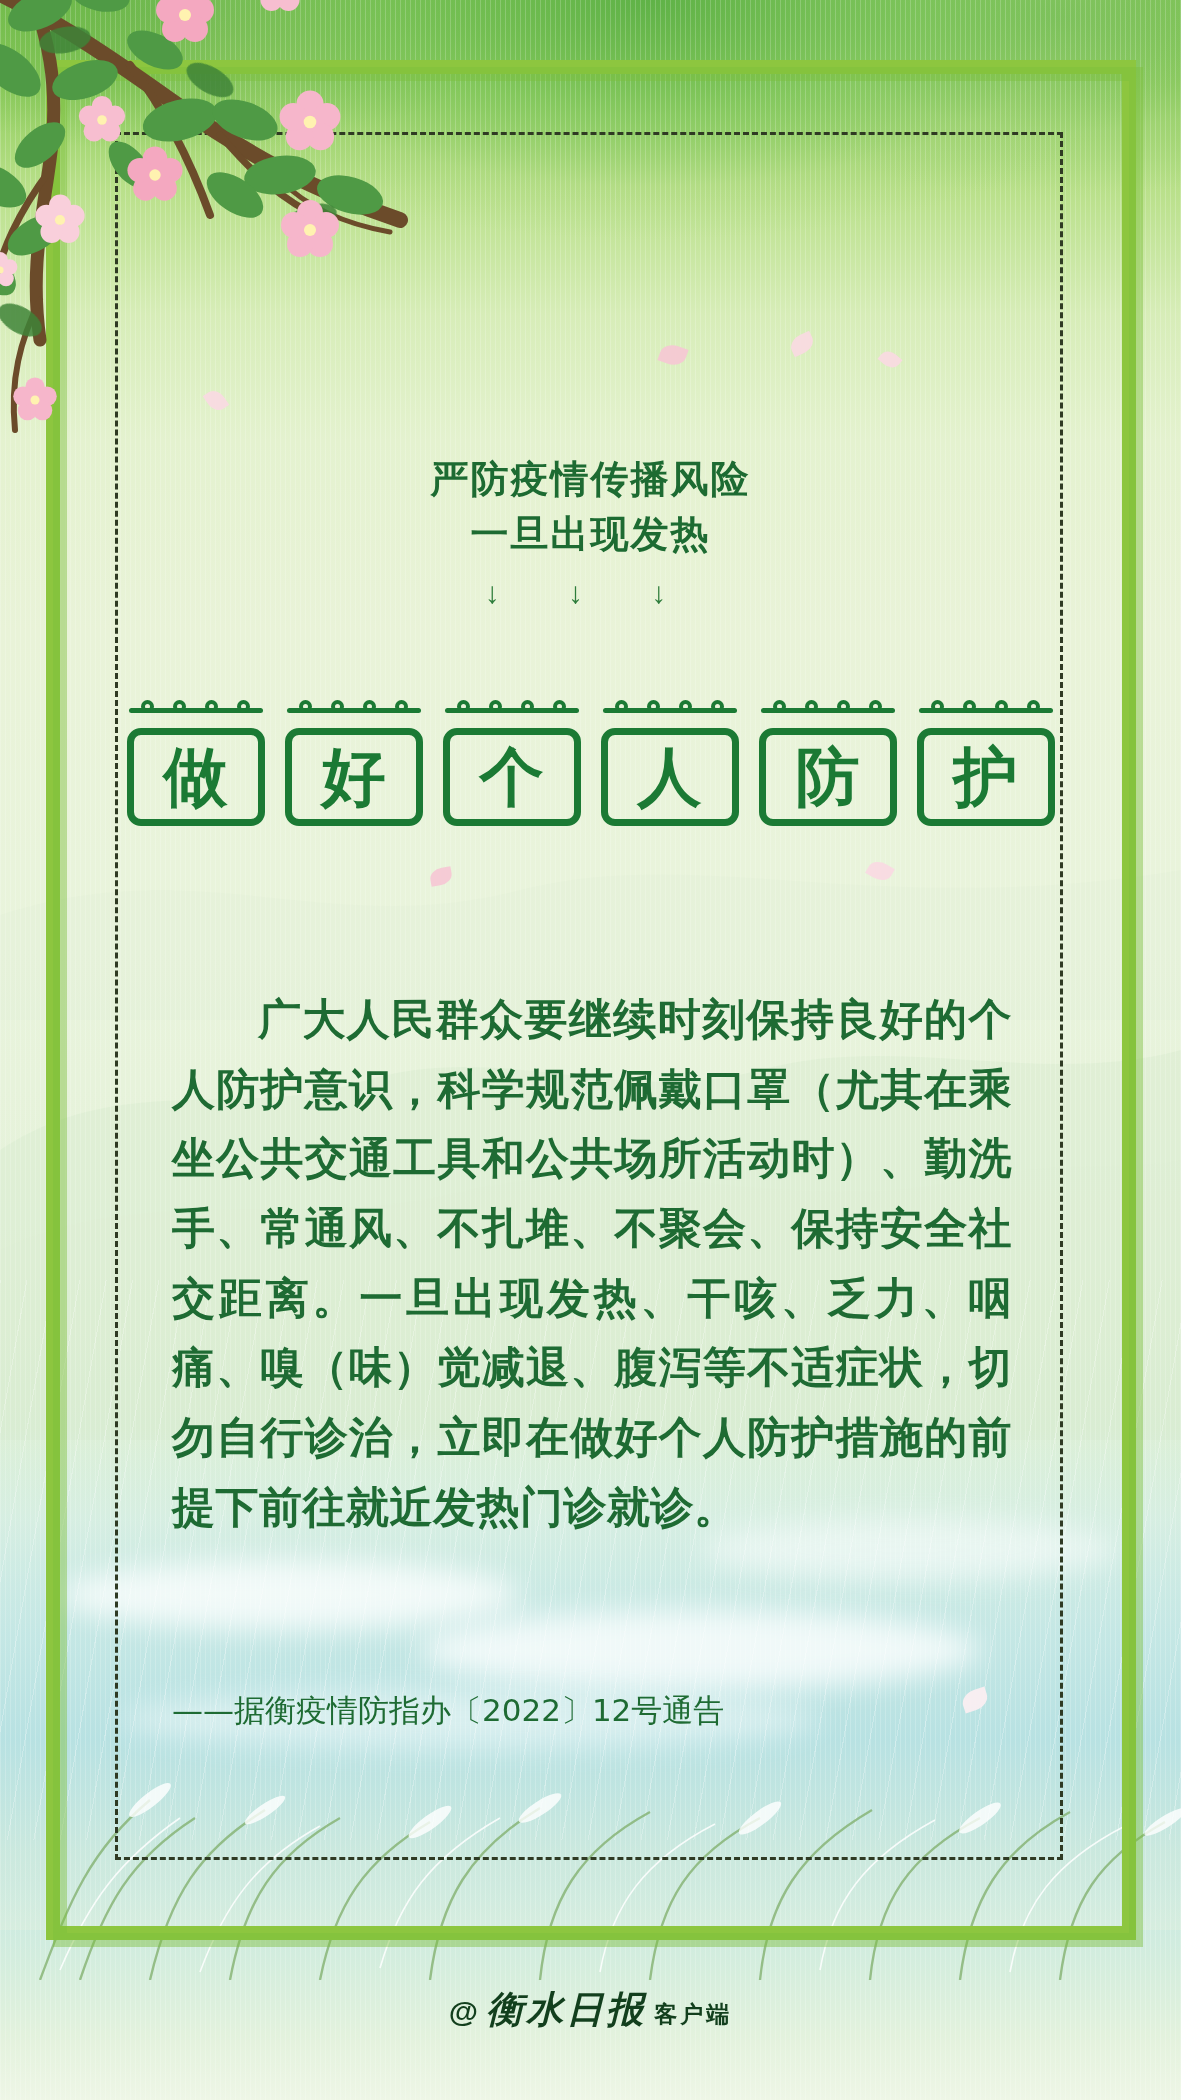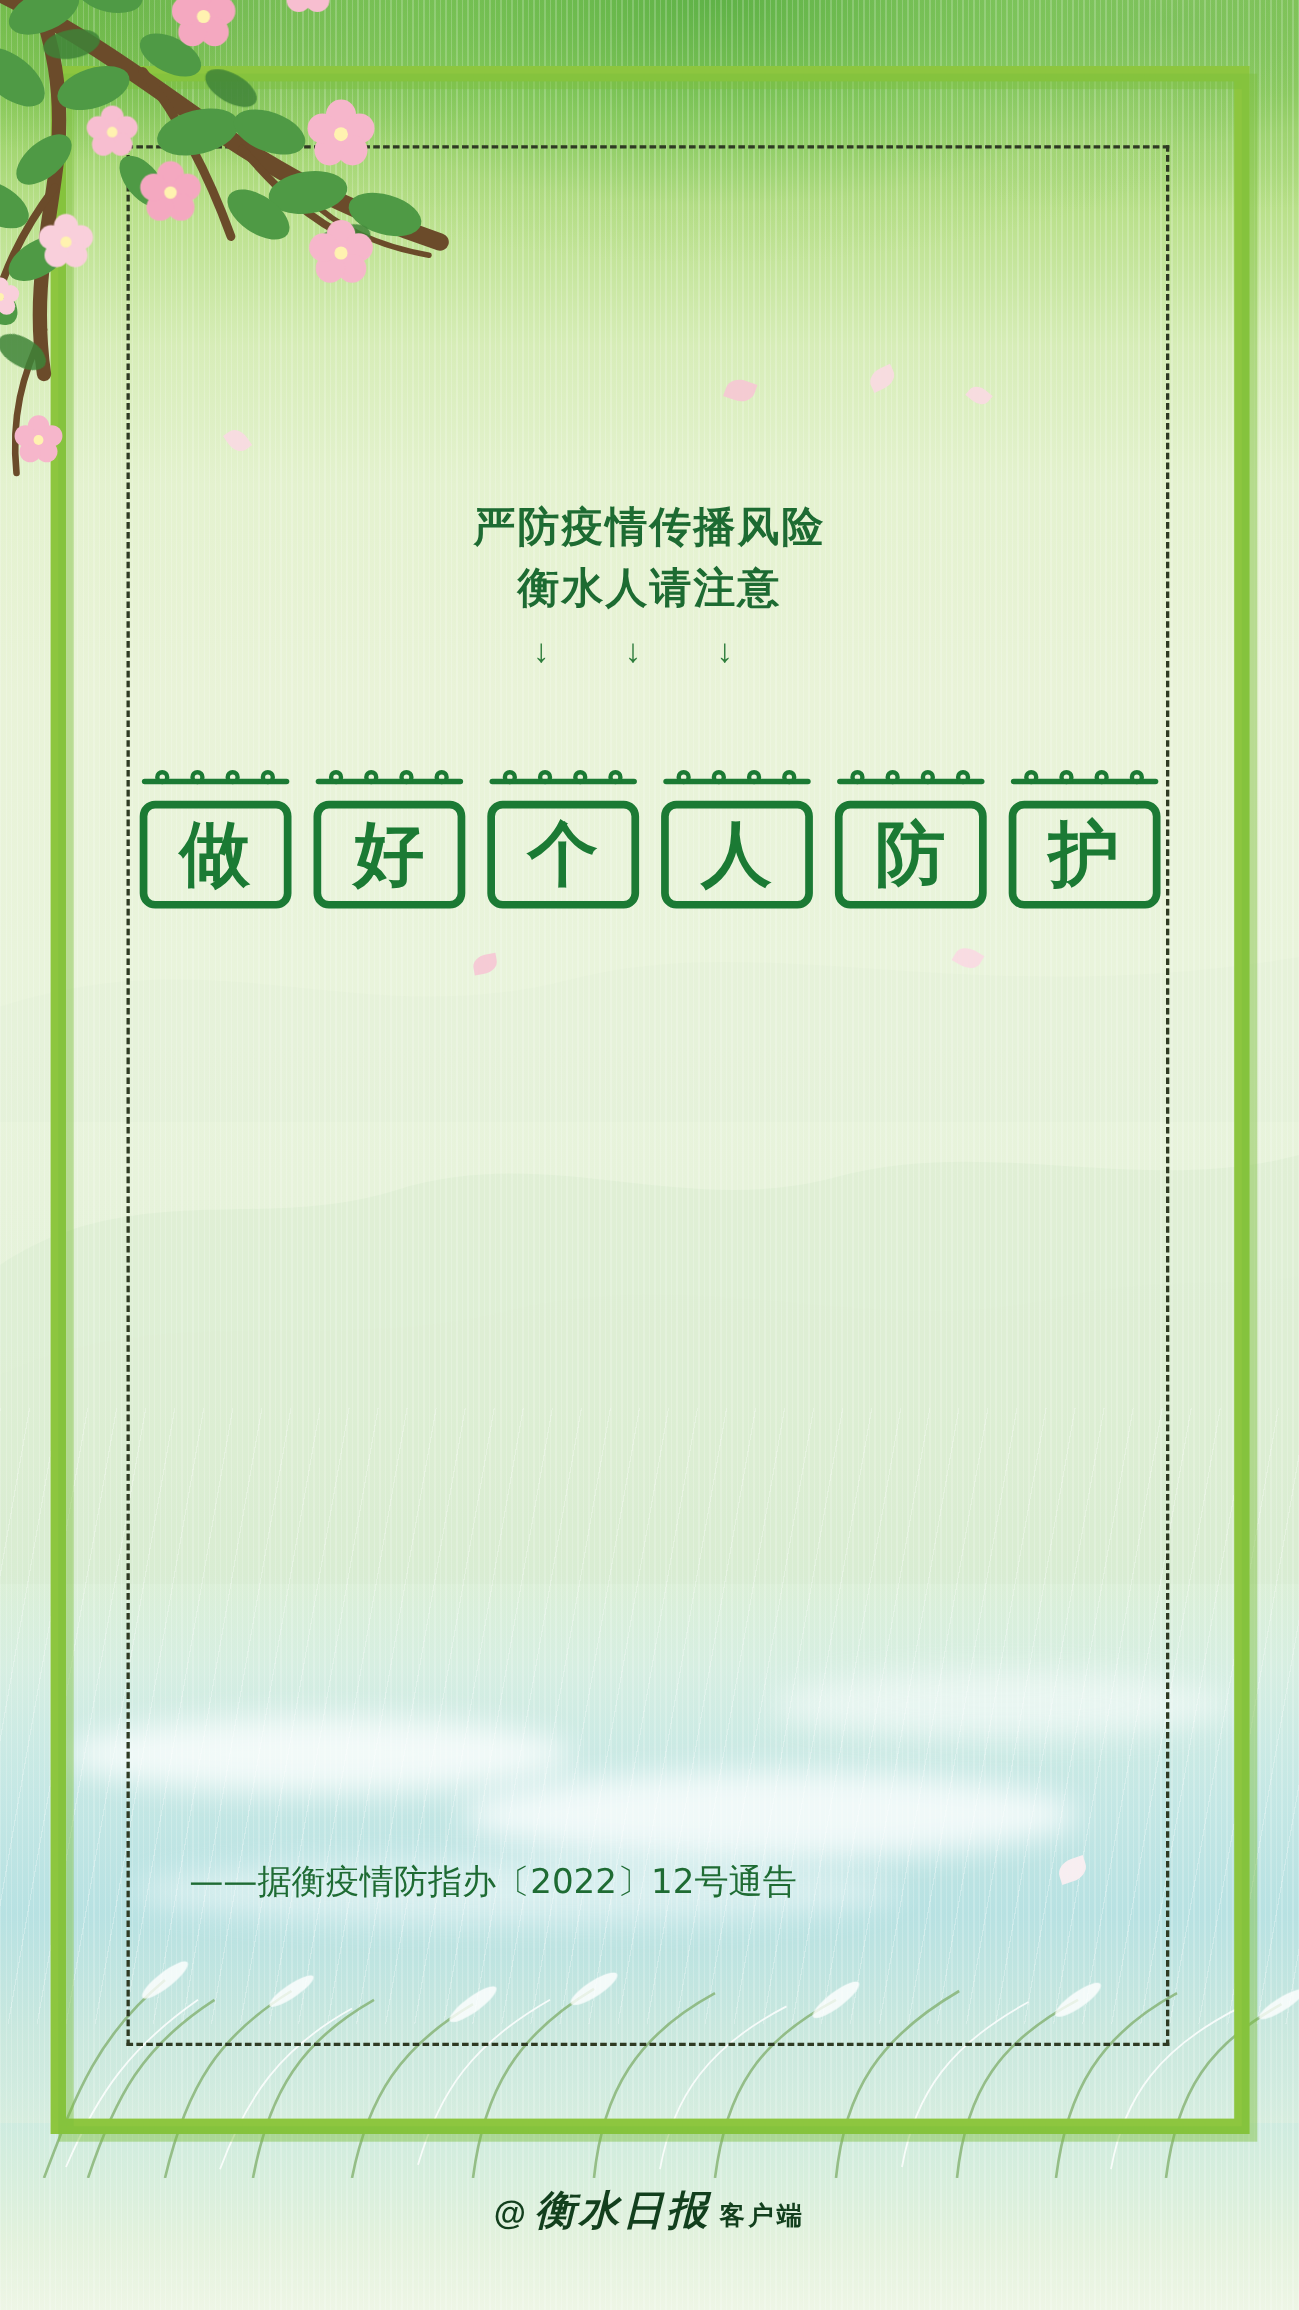--- a/index.html
+++ b/index.html
@@ -465,21 +465,21 @@
   <div class="petal" style="left:660px; top:345px; width:26px; height:20px; transform:rotate(20deg);"></div>
   <div class="petal pale" style="left:790px; top:335px; width:24px; height:18px; transform:rotate(-25deg);"></div>
   <div class="petal pale" style="left:880px; top:352px; width:20px; height:15px; transform:rotate(40deg);"></div>
   <div class="petal" style="left:430px; top:868px; width:22px; height:17px; transform:rotate(-10deg);"></div>
   <div class="petal pale" style="left:868px; top:862px; width:24px; height:18px; transform:rotate(30deg);"></div>
   <div class="petal white" style="left:962px; top:1690px; width:26px; height:20px; transform:rotate(-18deg);"></div>
   <div class="petal pale" style="left:205px; top:392px; width:22px; height:17px; transform:rotate(55deg);"></div>
 
   <div class="headline">
     <span>严防疫情传播风险</span>
-    <span class="l2">衡水人请注意</span>
+    <span class="l2">一旦出现发热</span>
   </div>
   <div class="arrows">↓ ↓ ↓</div>
 
   <div class="signs">
     <div class="sign">
       <div class="sign-bar">
         <div class="rod"></div>
         <div class="ring" style="left:12px;"></div>
         <div class="ring" style="left:44px;"></div>
         <div class="ring" style="left:76px;"></div>
@@ -544,20 +544,21 @@
         <div class="ring" style="left:44px;"></div>
         <div class="ring" style="left:76px;"></div>
         <div class="ring" style="left:108px;"></div>
       </div>
       <div class="sign-box">
         <span>护</span>
       </div>
     </div>
   </div>
 
+  <div class="body-text">广大人民群众要继续时刻保持良好的个人防护意识，科学规范佩戴口罩（尤其在乘坐公共交通工具和公共场所活动时）、勤洗手、常通风、不扎堆、不聚会、保持安全社交距离。一旦出现发热、干咳、乏力、咽痛、嗅（味）觉减退、腹泻等不适症状，切勿自行诊治，立即在做好个人防护措施的前提下前往就近发热门诊就诊。</div>
 
   <div class="source">——据衡疫情防指办〔2022〕12号通告</div>
 
   <div class="footer">
     <span class="footer-inner">
       <span class="at">@</span>
       <span class="brand">衡水日报</span>
       <span class="app">客户端</span>
     </span>
   </div>

